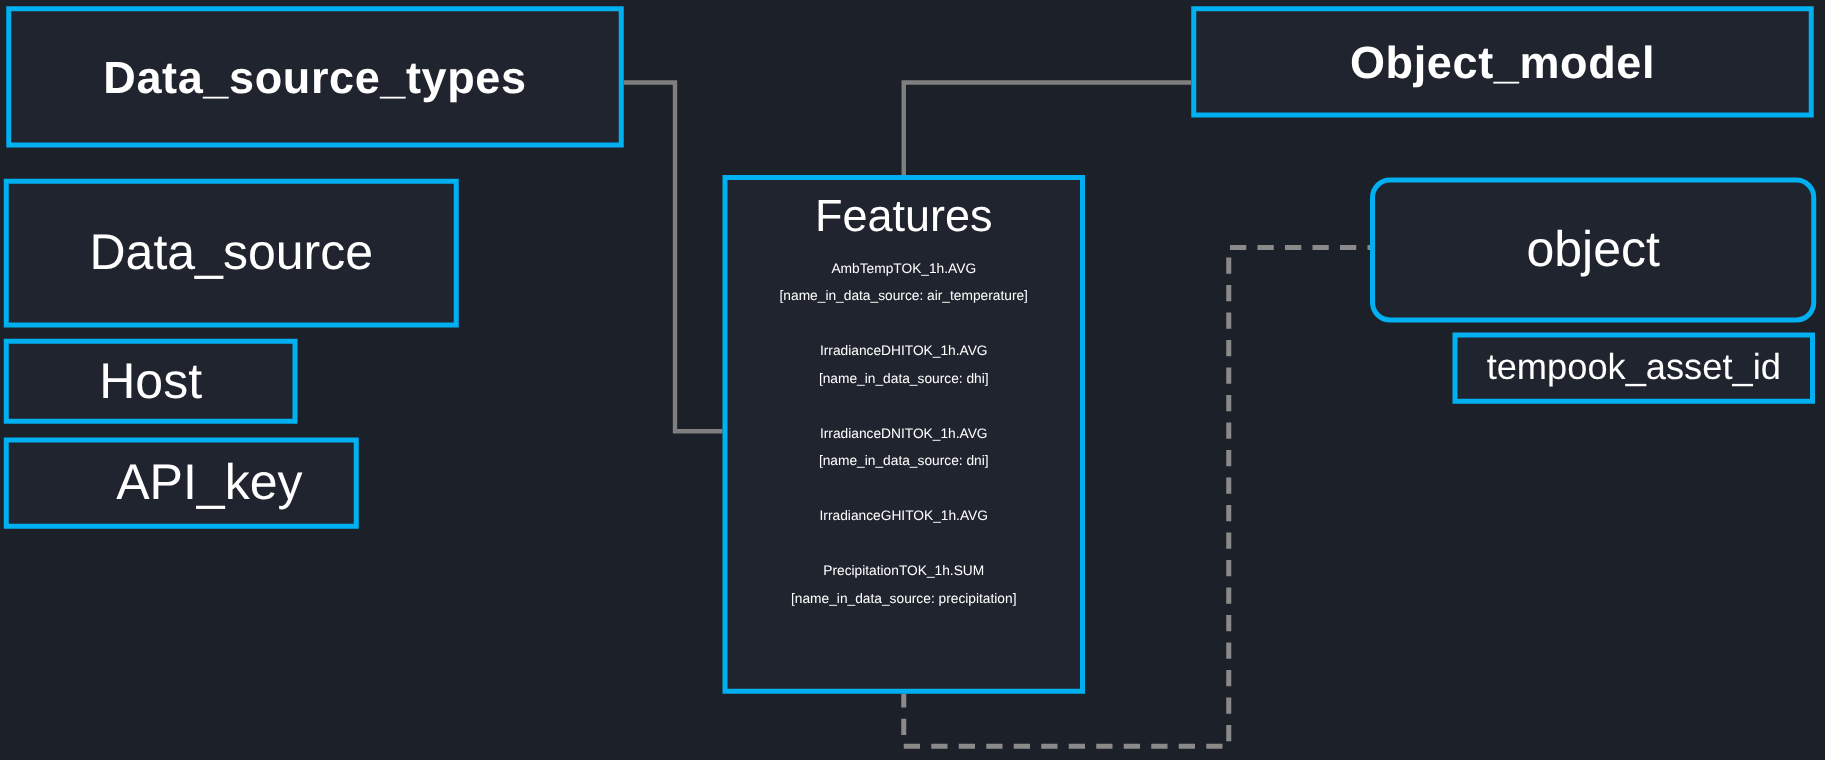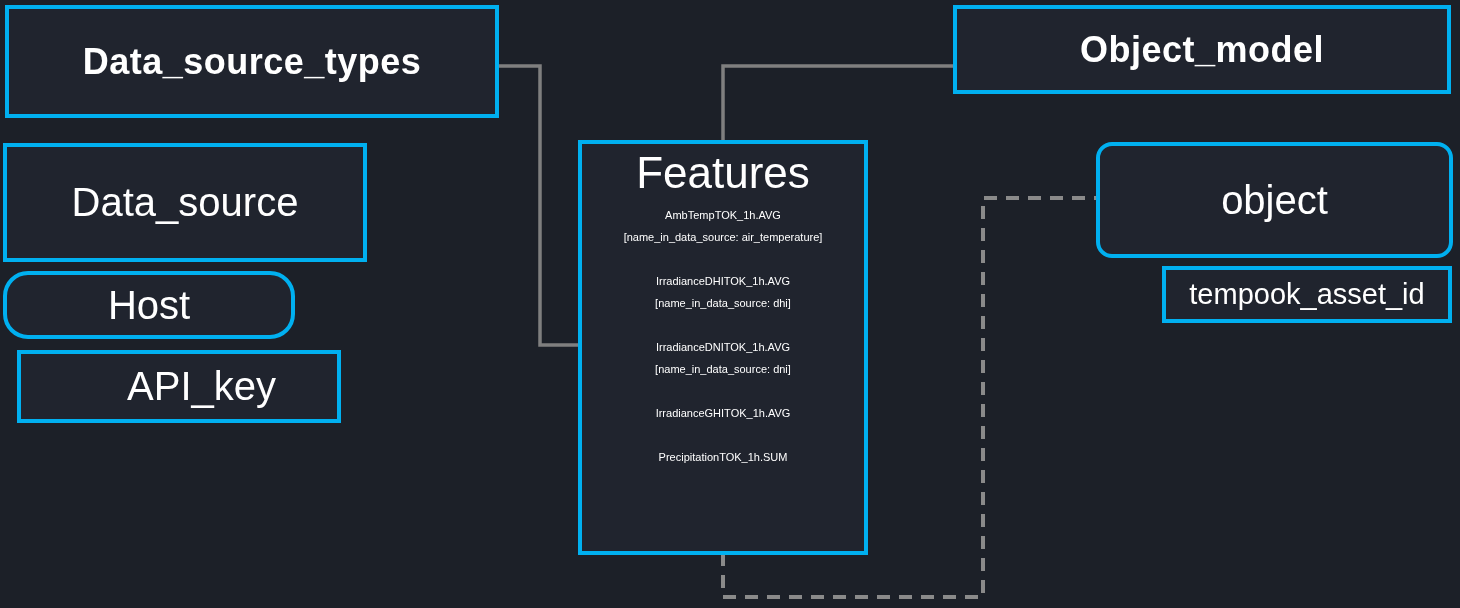--- a/index.html
+++ b/index.html
@@ -27,33 +27,33 @@
     color:var(--text);
     display:flex;align-items:center;justify-content:center;
     text-align:center;
   }
   .node.header{font-weight:700;font-size:36px;letter-spacing:0.5px;}
   .node.label{font-weight:400;font-size:40px;}
   .node.small-label{font-weight:400;font-size:29px;}
 
   #box-data-source-types{left:5px;top:5px;width:494px;height:113px;text-align:right;}
   #box-data-source{left:3px;top:143px;width:364px;height:119px;}
-  #box-host{left:3px;top:271px;width:292px;height:68px;border-radius:25px;}
-  #box-api-key{left:17px;top:350px;width:324px;height:73px;padding-left:45px;}
+  #box-host{left:3px;top:271px;width:235px;height:68px;}
+  #box-api-key{left:3px;top:350px;width:284px;height:73px;padding-left:45px;}
   #box-object-model{left:953px;top:5px;width:498px;height:89px;}
   #box-object{left:1096px;top:142px;width:357px;height:116px;border-radius:16px;}
   #box-tempook{left:1162px;top:266px;width:290px;height:57px;}
 
   #box-features{
     left:578px;top:140px;width:290px;height:415px;
     display:block;
     padding:6px 4px 0 4px;
   }
   .features-title{
-    font-size:44px;font-weight:400;
+    font-size:36px;font-weight:400;
     text-align:center;line-height:46px;
     margin-bottom:8px;
   }
   .feature-item{margin-bottom:22px;text-align:center;}
   .feature-item:last-child{margin-bottom:0;}
   .feature-name,.feature-mapping{
     font-size:11px;line-height:22px;color:var(--text);
   }
 </style>
 </head>
@@ -96,20 +96,21 @@
         </div>
         <div class="feature-item">
           <div class="feature-name">IrradianceDNITOK_1h.AVG</div>
           <div class="feature-mapping">[name_in_data_source: dni]</div>
         </div>
         <div class="feature-item">
           <div class="feature-name">IrradianceGHITOK_1h.AVG</div>
         </div>
         <div class="feature-item">
           <div class="feature-name">PrecipitationTOK_1h.SUM</div>
+          <div class="feature-mapping">[name_in_data_source: precipitation]</div>
         </div>
       </div>
   </div>
 
   <div class="node header" id="box-object-model">
     <span>Object_model</span>
   </div>
 
   <div class="node label" id="box-object">
     <span>object</span>

